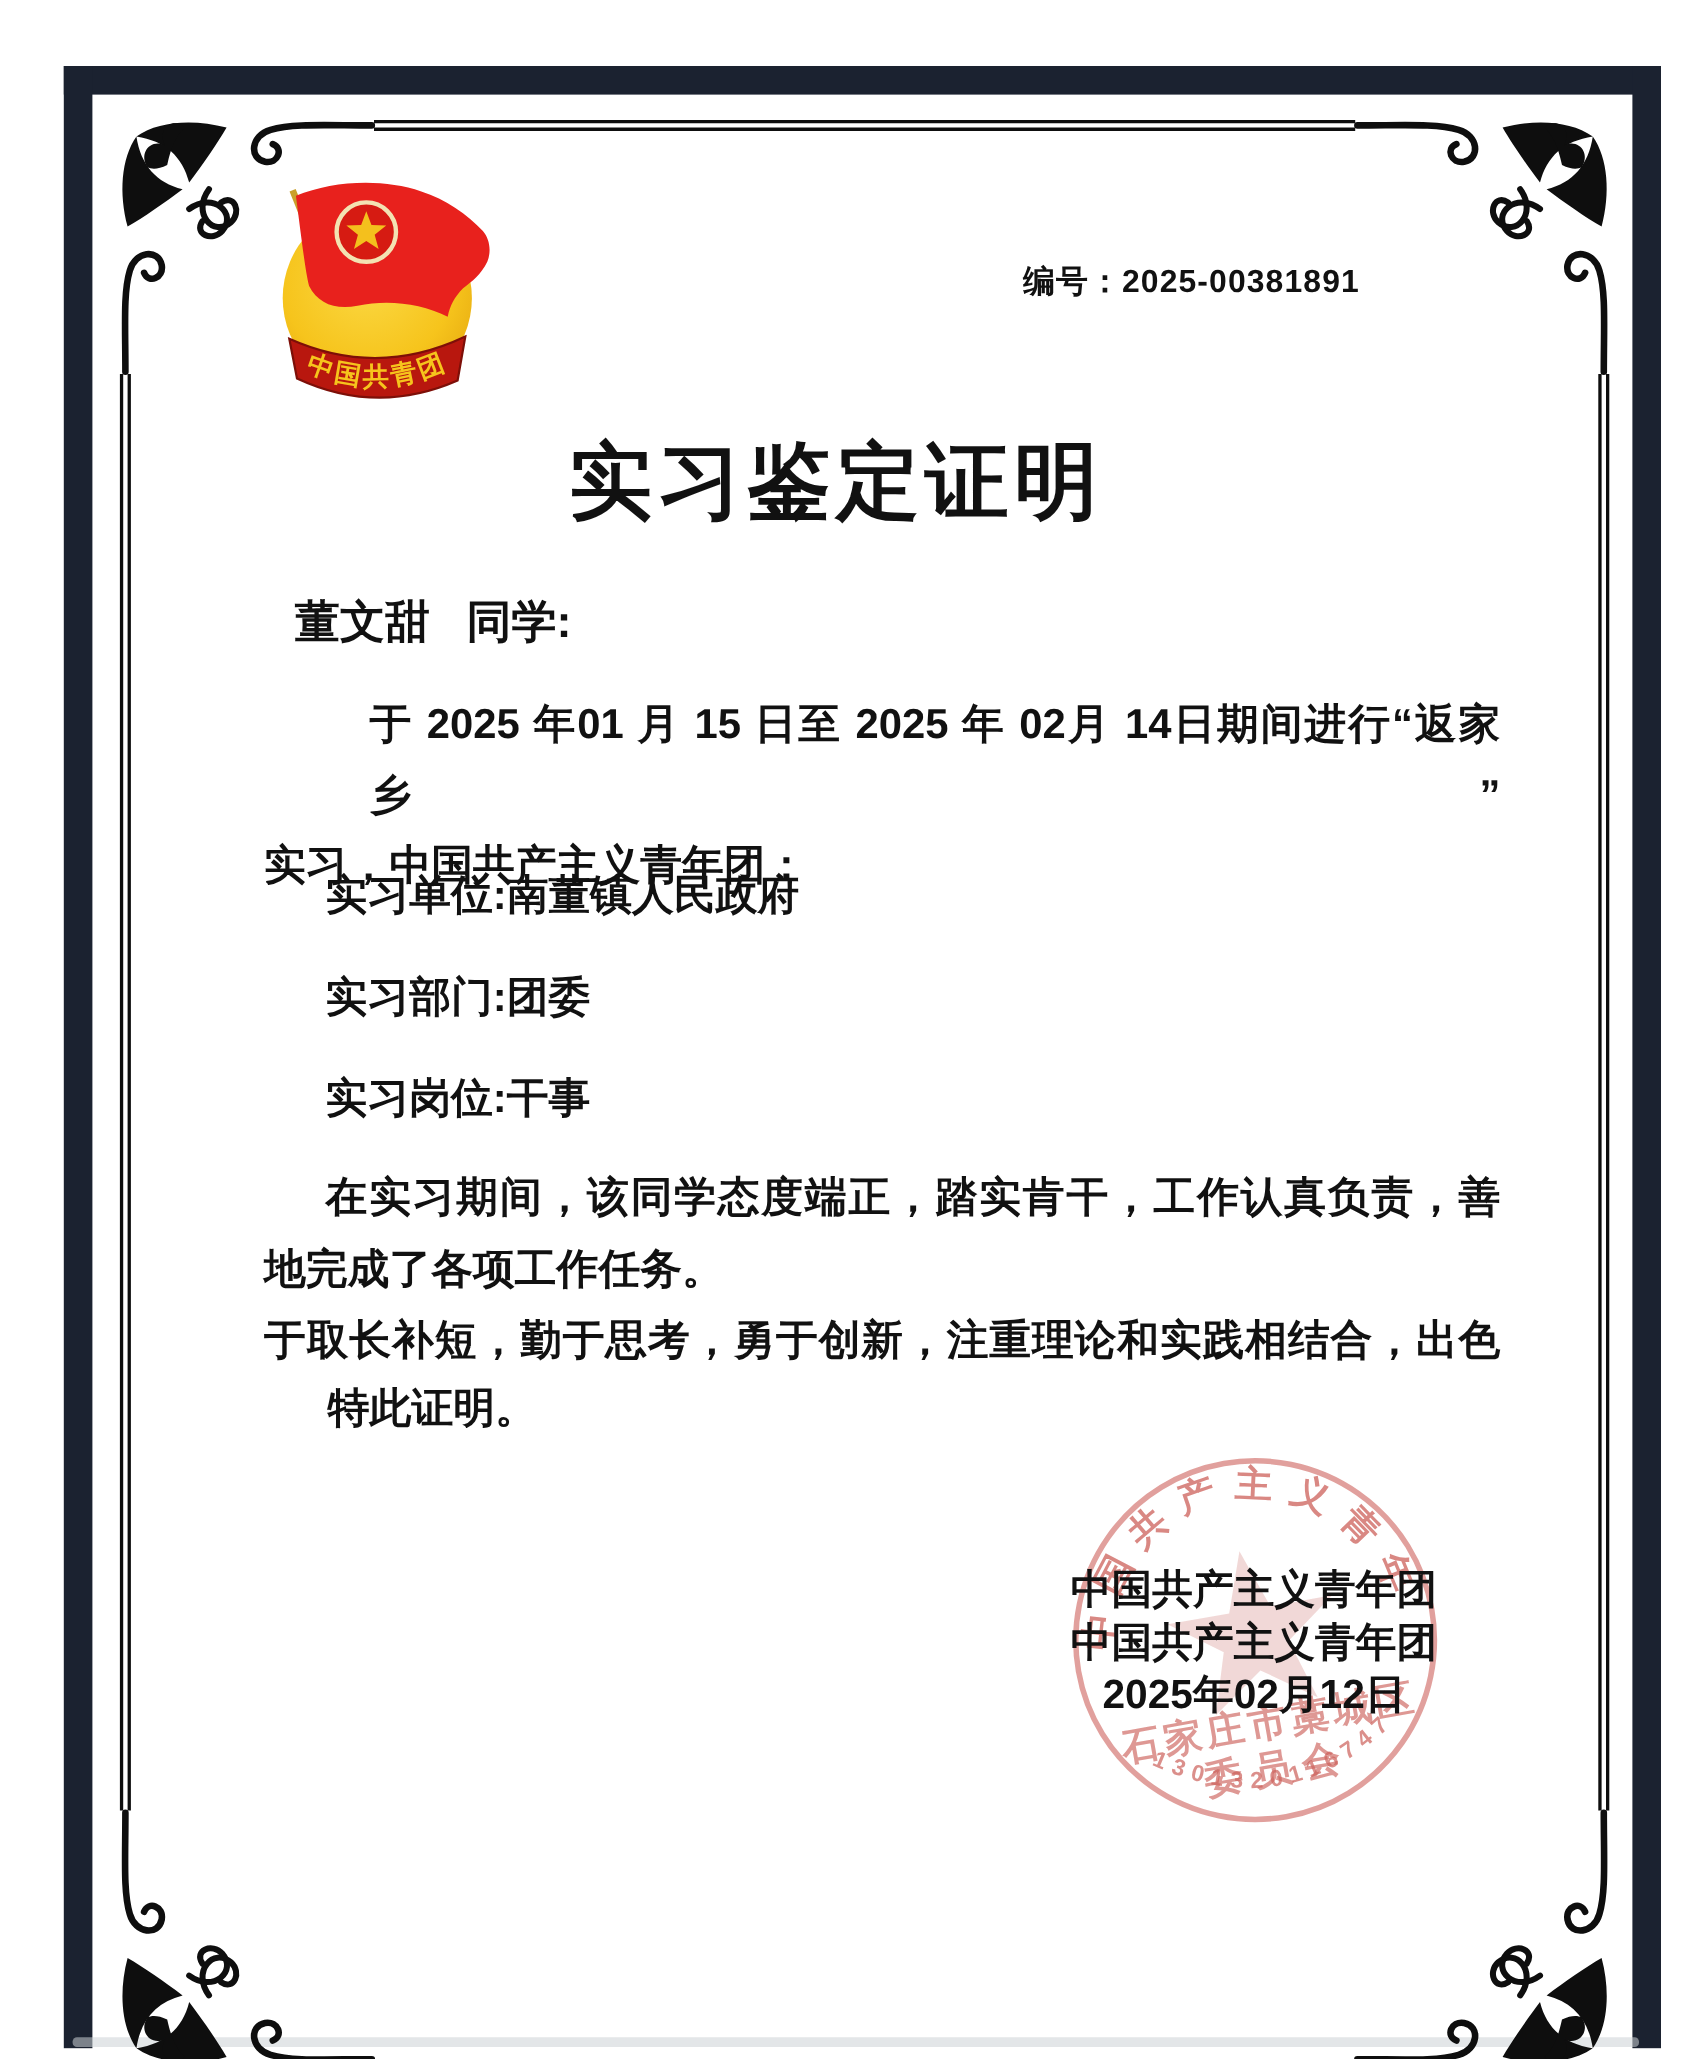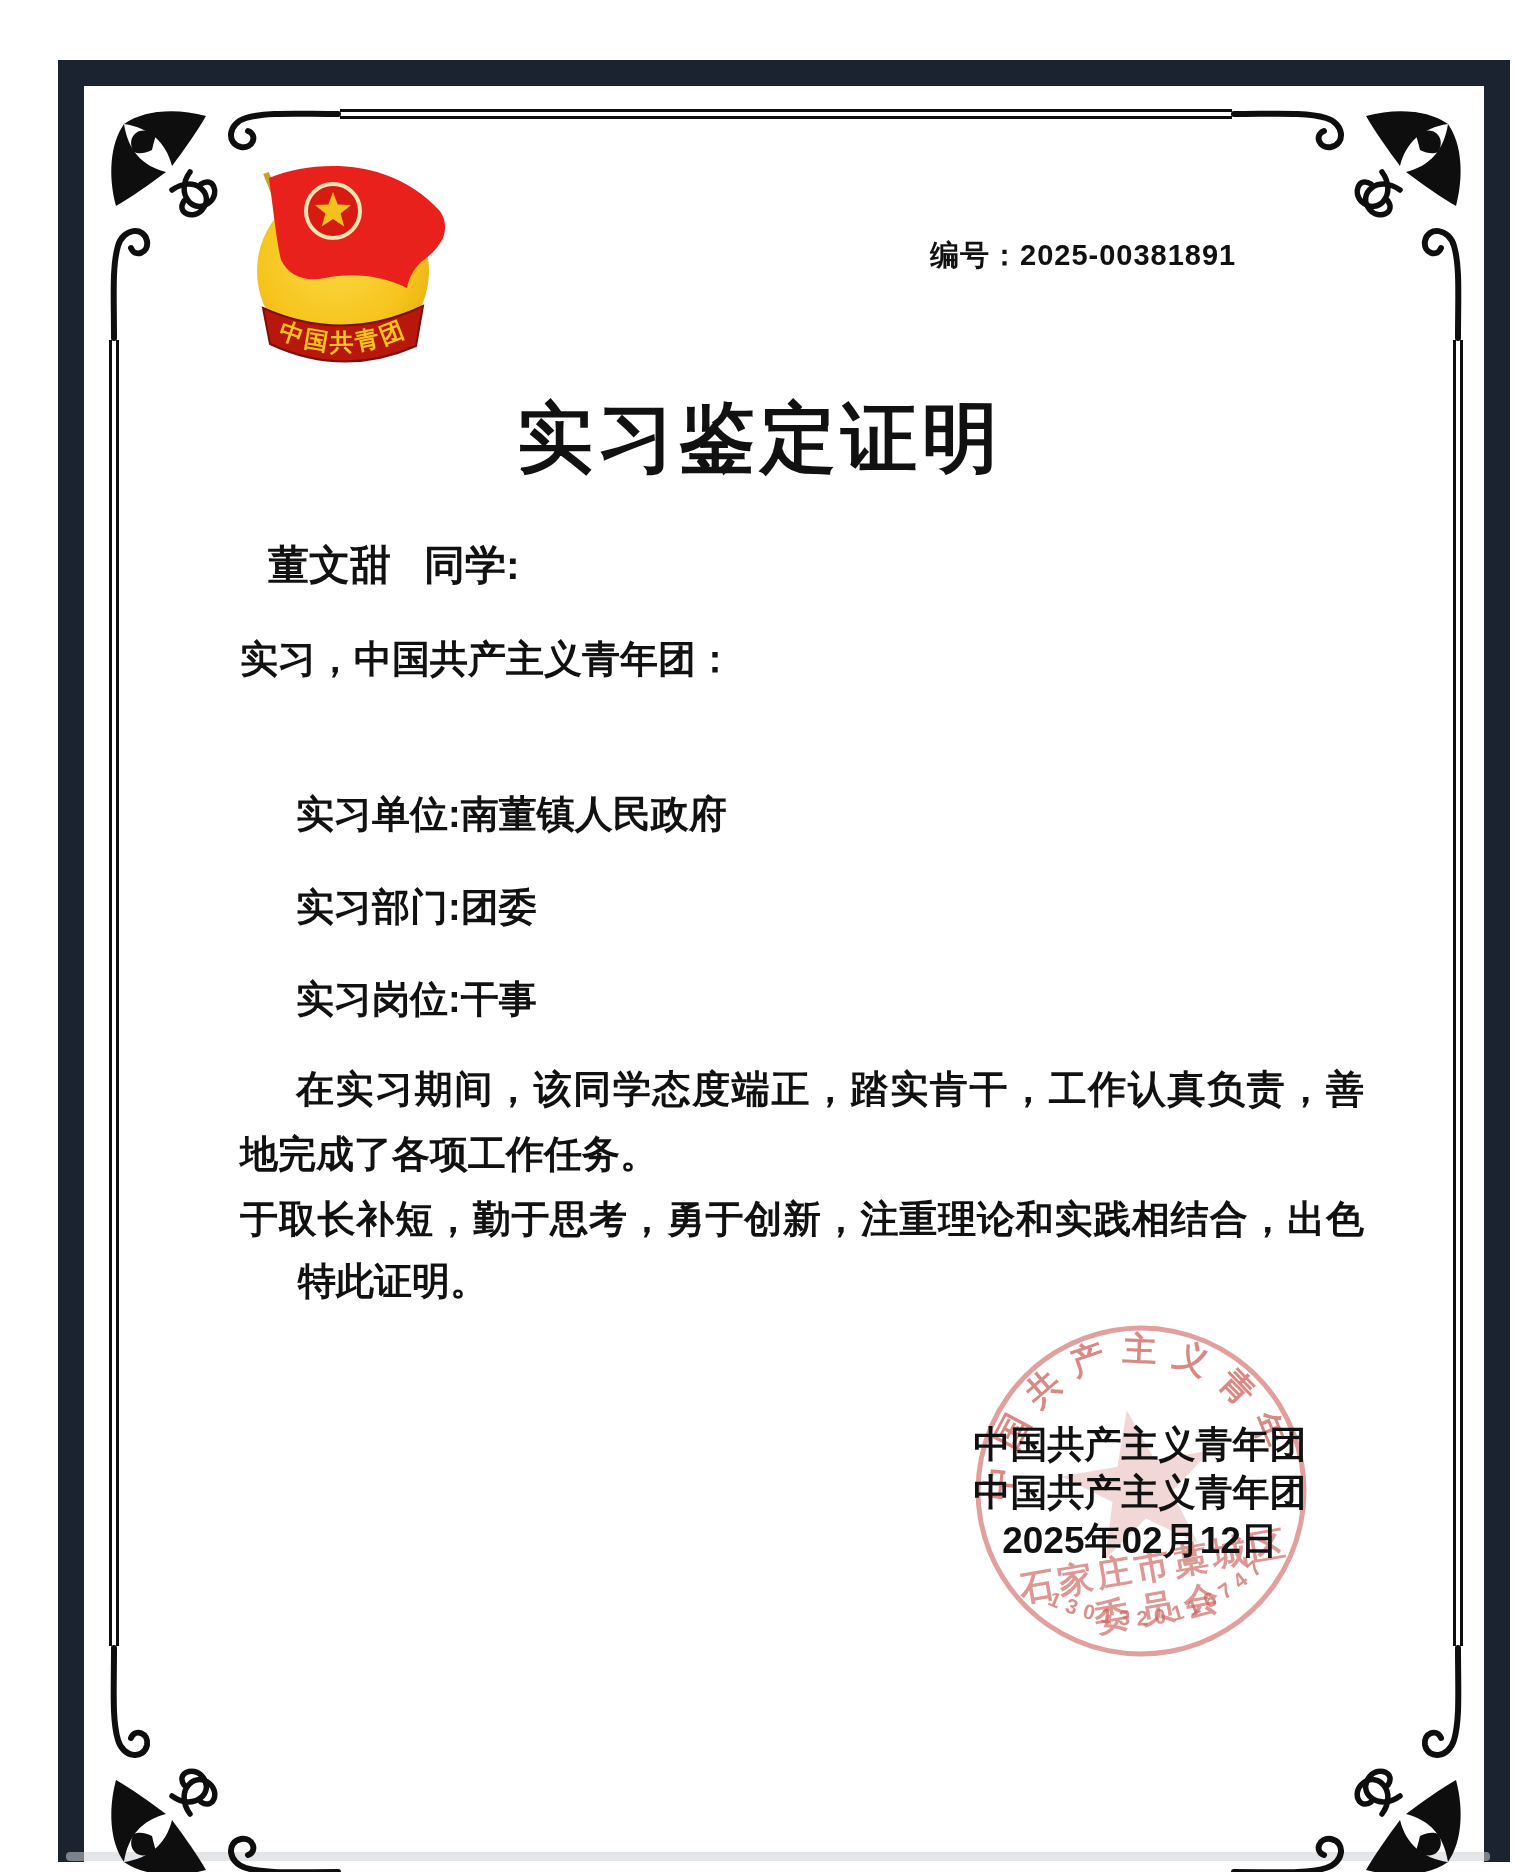--- a/index.html
+++ b/index.html
@@ -102,20 +102,21 @@
     <span>编号：</span><span>2025-00381891</span>
   </div>
 
   <div class="title">实习鉴定证明</div>
 
   <div class="salutation">
     <span class="name">董文甜</span><span class="suffix">同学:</span>
   </div>
 
   <div class="para intro">
+    <div class="line fill indent">于 2025 年01 月 15 日至 2025 年 02月 14日期间进行“返家乡”</div>
     <div class="line">实习，中国共产主义青年团：</div>
   </div>
 
   <div class="info-line info-1">
     <span class="lbl">实习单位:</span><span class="val">南董镇人民政府</span>
   </div>
   <div class="info-line info-2">
     <span class="lbl">实习部门:</span><span class="val">团委</span>
   </div>
   <div class="info-line info-3">

